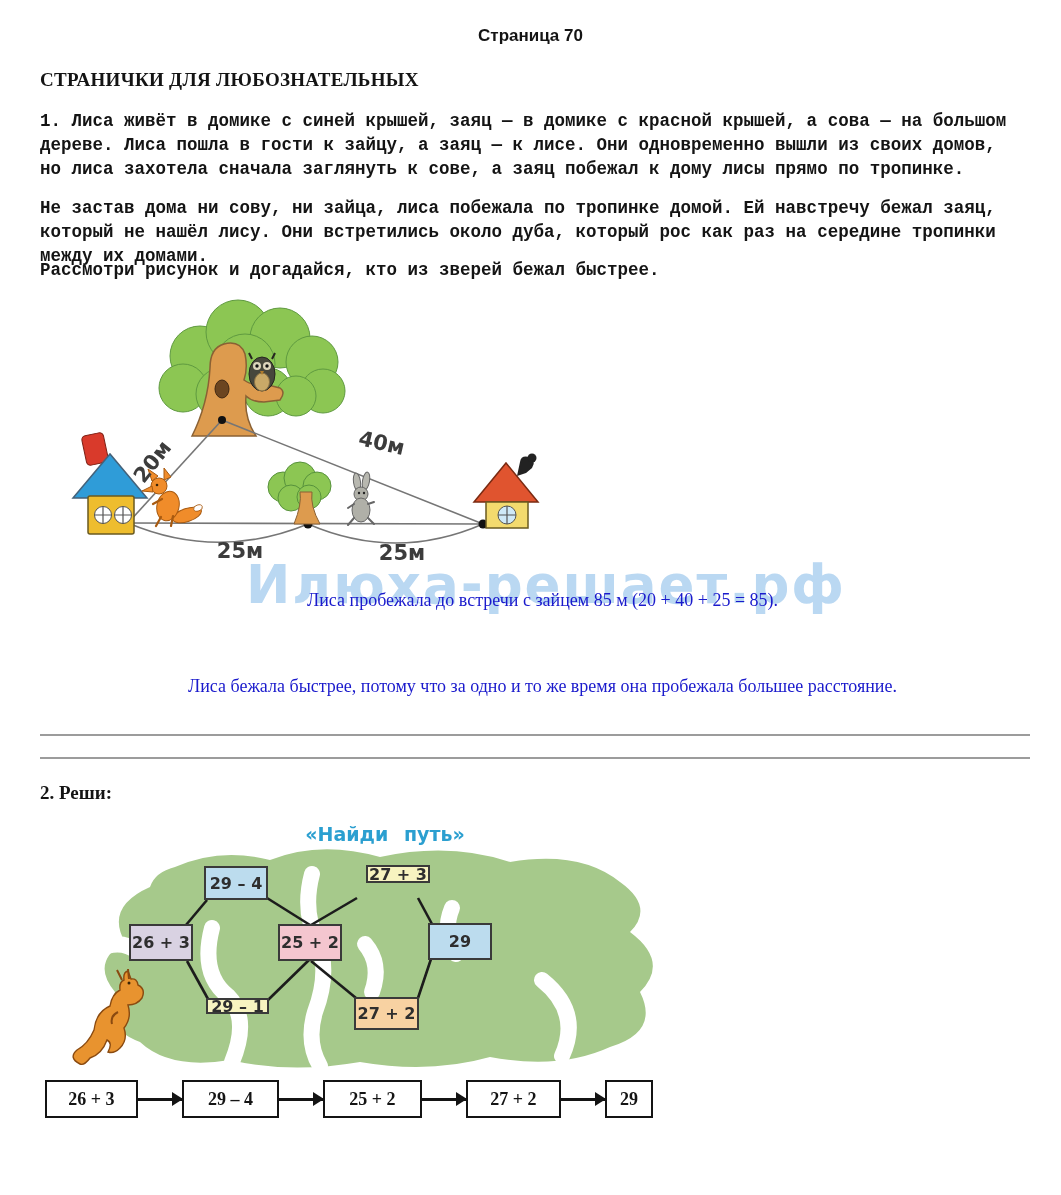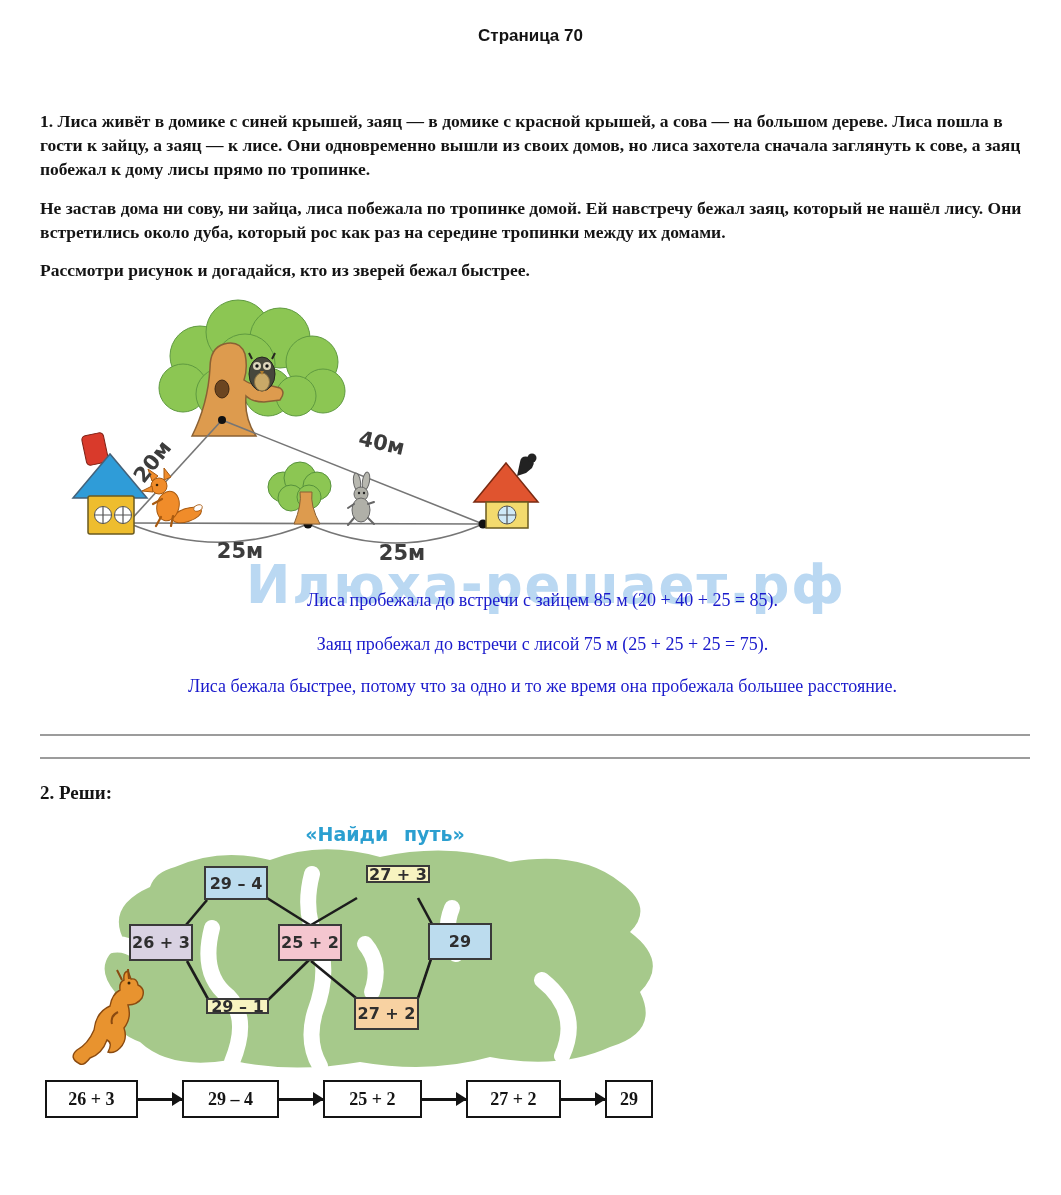--- a/index.html
+++ b/index.html
@@ -3,21 +3,21 @@
 <meta charset="utf-8">
 <style>
   html,body { margin:0; padding:0; background:#ffffff; }
   .page { position:relative; width:1061px; height:1195px; background:#ffffff; overflow:hidden;
           font-family:"Liberation Serif", serif; color:#141414; }
   .abs { position:absolute; }
 
   .page-title { top:26px; left:0; width:1061px; text-align:center;
                 font-family:"Liberation Sans", sans-serif; font-weight:bold; font-size:17px; }
   .sec-heading { top:69px; left:40px; font-size:19px; font-weight:bold; letter-spacing:.3px; }
-  .para { left:40px; width:985px; font-size:17.5px; font-weight:bold; line-height:24px; }
+  .para { left:40px; width:985px; font-size:17.5px; font-weight:bold; line-height:24px;font-family:Liberation Mono, monospace; }
   #para1 { top:109px; }
   #para2 { top:196px; }
   #para3 { top:258px; }
 
   .figure1 { top:296px; left:40px; width:515px; height:274px; }
 
   .watermark { top:554px; left:246px; z-index:1; white-space:nowrap;
                font-family:"DejaVu Sans", sans-serif; font-weight:bold;
                font-size:53px; letter-spacing:2px; color:#bad8f2; }
   .answer { left:40px; width:1005px; z-index:3; font-size:18px; color:#1a1acc;text-align:center; }
@@ -63,20 +63,21 @@
                      border-left:11px solid #141414; border-top:7px solid transparent;
                      border-bottom:7px solid transparent; }
 </style>
 </head>
 <body>
 
 <div class="page">
 
   <div class="abs page-title">Страница 70</div>
 
+  <div class="abs sec-heading">СТРАНИЧКИ ДЛЯ ЛЮБОЗНАТЕЛЬНЫХ</div>
 
   <div class="abs para" id="para1">1. Лиса живёт в домике с синей крышей, заяц — в домике с красной крышей, а сова — на большом дереве. Лиса пошла в гости к зайцу, а заяц — к лисе. Они одновременно вышли из своих домов, но лиса захотела сначала заглянуть к сове, а заяц побежал к дому лисы прямо по тропинке.</div>
   <div class="abs para" id="para3">Рассмотри рисунок и догадайся, кто из зверей бежал быстрее.</div>
   <div class="abs para" id="para2">Не застав дома ни сову, ни зайца, лиса побежала по тропинке домой. Ей навстречу бежал заяц, который не нашёл лису. Они встретились около дуба, который рос как раз на середине тропинки между их домами.</div>
 
   <div class="abs figure1">
     <svg width="515" height="274" viewBox="0 0 515 274">
 
       <g stroke="#5f9a40" stroke-width="1" fill="#8cc653">
         <circle cx="160" cy="60" r="30"></circle>
@@ -176,21 +177,20 @@
         <text transform="translate(340,154) rotate(13)">40м</text>
         <text x="200" y="262">25м</text>
         <text x="362" y="264">25м</text>
       </g>
     </svg>
   </div>
 
   <div class="abs watermark">Илюха-решает.рф</div>
 
   <div class="abs answer" id="ans1">Лиса пробежала до встречи с зайцем 85 м (20 + 40 + 25 = 85).</div>
-  <div class="abs answer" id="ans2">Заяц пробежал до встречи с лисой 75 м (25 + 25 + 25 = 75).</div>
   <div class="abs answer" id="ans3">Лиса бежала быстрее, потому что за одно и то же время она пробежала большее расстояние.</div>
 
   <div class="abs divider" id="div1"></div>
   <div class="abs divider" id="div2"></div>
 
   <div class="abs sec2-heading">2. Реши:</div>
 
   <div class="abs puzzle">
     <svg class="bg" width="645" height="268" viewBox="0 0 645 268">
       <path d="M115,55 Q160,35 210,48 Q260,28 320,45 Q390,30 450,50 Q520,38 560,70 Q595,95 570,120 Q610,150 580,180 Q600,220 550,235 Q500,258 430,245 Q370,262 300,250 Q230,262 170,248 Q110,258 80,230 Q40,215 55,180 Q30,150 65,130 Q45,95 90,75 Q95,60 115,55 Z" fill="#a6c98b"></path>

